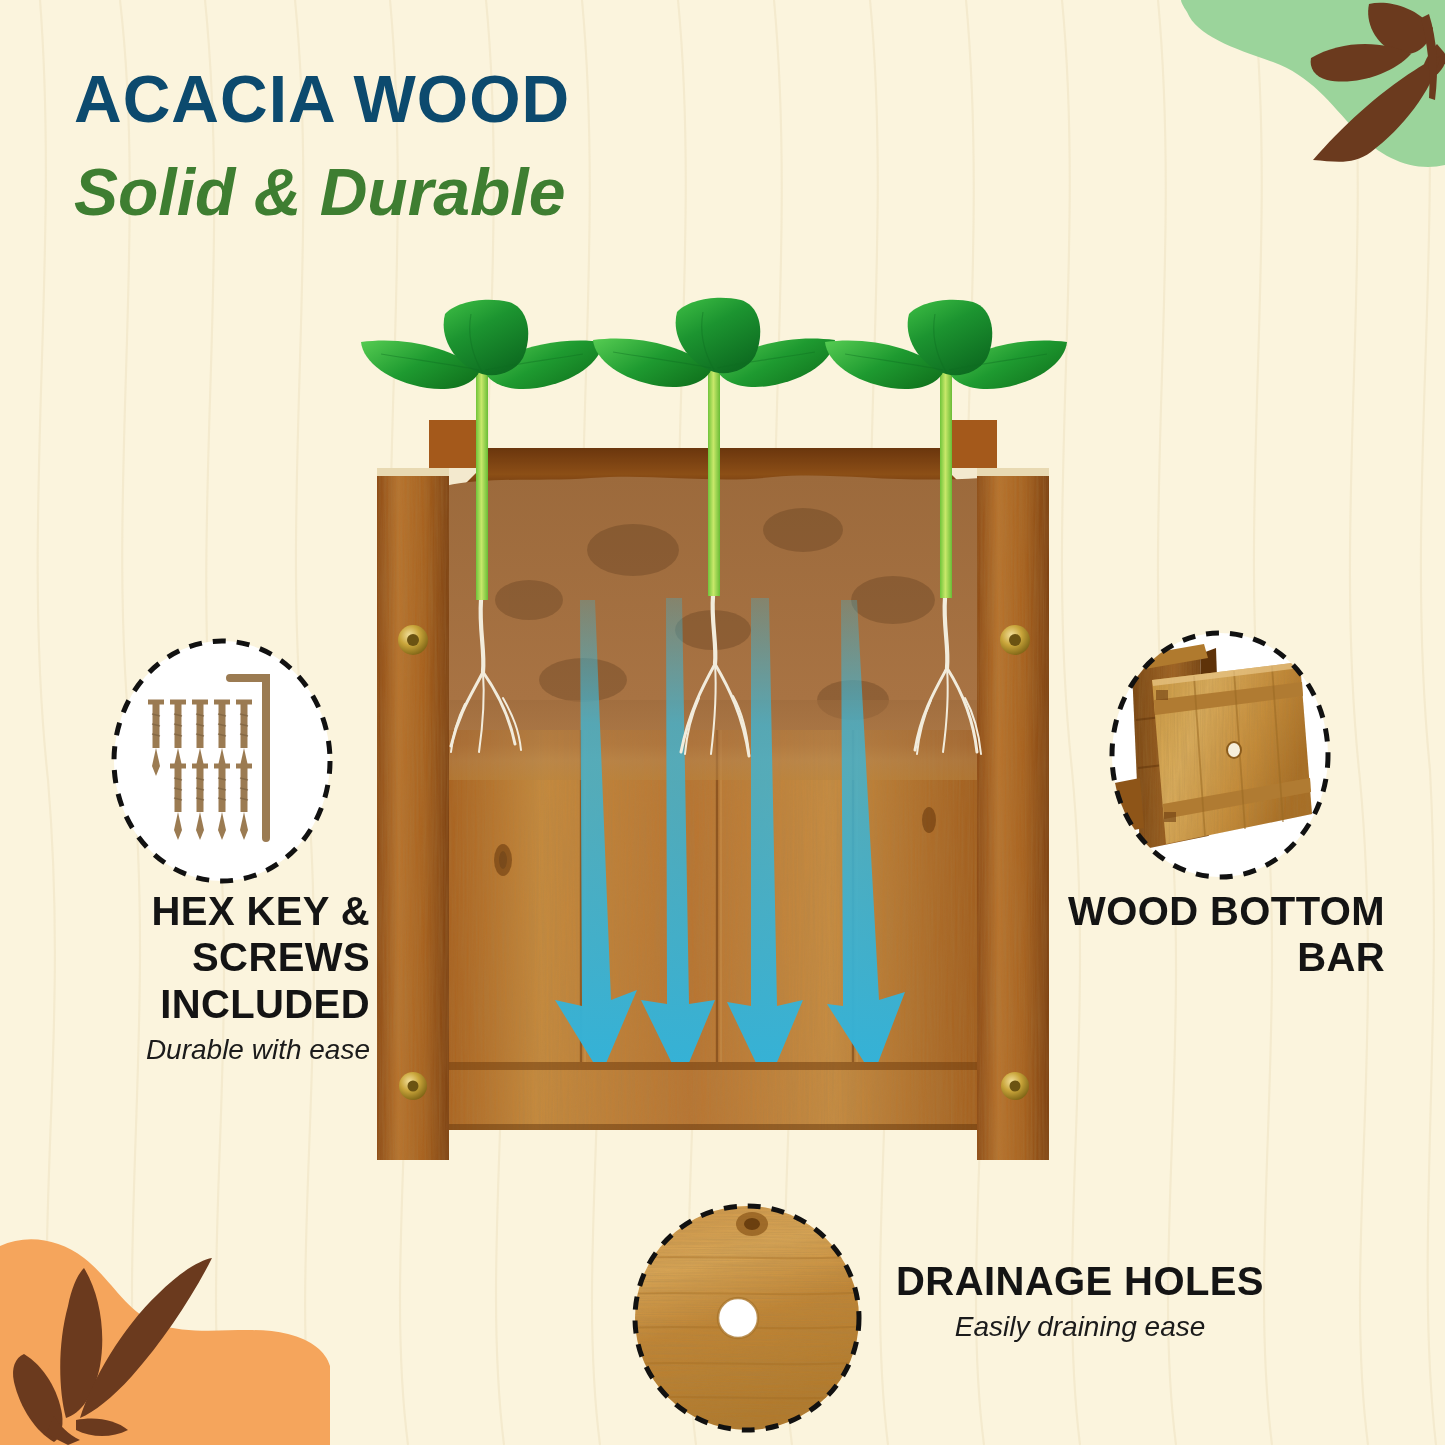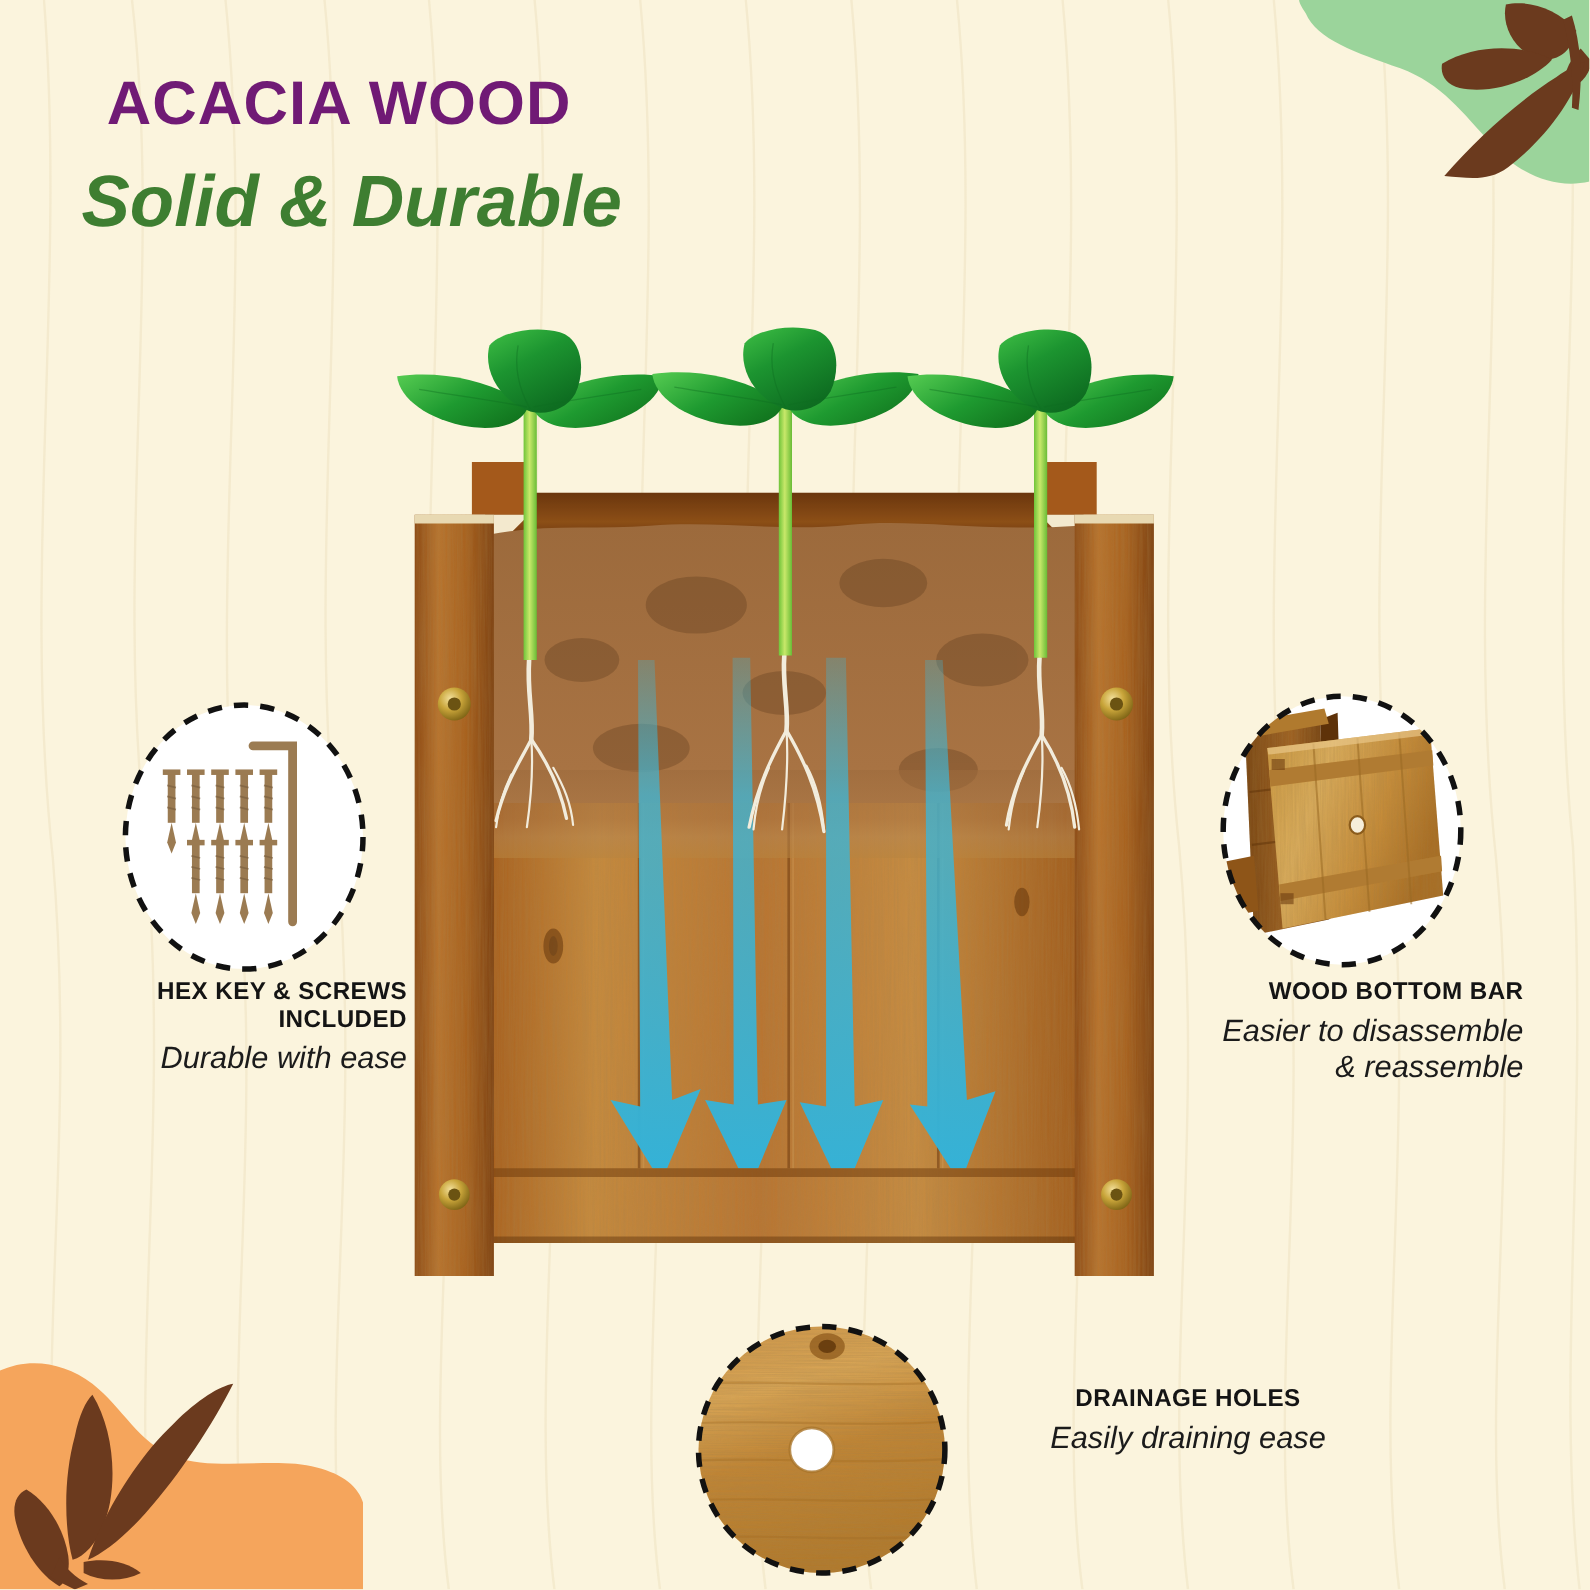--- a/index.html
+++ b/index.html
@@ -22,38 +22,37 @@
   .grain { position:absolute; inset:0; pointer-events:none; opacity:.55; }
 
   
   .corner-deco { position:absolute; pointer-events:none; }
   #deco-tr { top:0; right:0; width:330px; height:235px; }
   #deco-bl { bottom:0; left:0; width:330px; height:225px; }
 
   
   #heading { position:absolute; left:74px; top:66px; }
   #title-main {
-    font-size:56px; font-weight:700; letter-spacing:1px;
-    color:#701a75; line-height:1.0;
+    font-size:66px; font-weight:700; letter-spacing:1px;
+    color:#0c4a6e; line-height:1.0;
     font-family:"Liberation Sans", sans-serif;
-    margin-left:23px;
   }
   #title-sub {
     font-size:66px; font-style:italic; font-weight:700;
     color:#3E7E31; line-height:1.18; margin-top:22px;
     font-family:"Liberation Sans", sans-serif;
   }
 
   
   #scene { position:absolute; left:333px; top:300px; width:760px; height:900px; }
 
   
   .callout { position:absolute; }
   .callout-title {
-    font-size:22px; font-weight:700; color:#141414;
+    font-size:40px; font-weight:700; color:#141414;
     letter-spacing:.4px; line-height:1.16;
     font-family:"Liberation Sans", sans-serif;
   }
   .callout-sub {
     font-size:28px; font-style:italic; color:#1b1b1b;
     line-height:1.2; margin-top:6px;
     font-family:"Liberation Sans", sans-serif;
   }
 
   #callout-hexkey { left:20px; top:888px; width:350px; text-align:right; }
@@ -538,24 +537,20 @@
         <rect x="60" y="184" width="12" height="10" fill="#6E3E10" opacity="0.6"></rect>
 
         <path d="M48 52 L196 34 L196 40 L49 58 Z" fill="#EBC98C" opacity="0.65"></path>
       </g>
     </g>
     <ellipse cx="116" cy="127" rx="108" ry="122" fill="none" stroke="#111" stroke-width="5" stroke-dasharray="13 11"></ellipse>
   </svg>
 
   <div class="callout" id="callout-bottombar">
     <div class="callout-title">WOOD BOTTOM BAR</div>
-    <div class="callout-sub">
-      <span>Easier to disassemble</span><br>
-      <span>&amp; reassemble</span>
-    </div>
   </div>
 
   <svg class="badge" id="badge-drainage" viewBox="0 0 238 240">
     <defs>
       <clipPath id="clipDR">
           <circle cx="119" cy="120" r="112"></circle>
         </clipPath>
       <linearGradient id="drWood" x1="0" y1="0" x2="0.25" y2="1">
         <stop offset="0%" stop-color="#CE9649"></stop>
         <stop offset="30%" stop-color="#D7A455"></stop>

